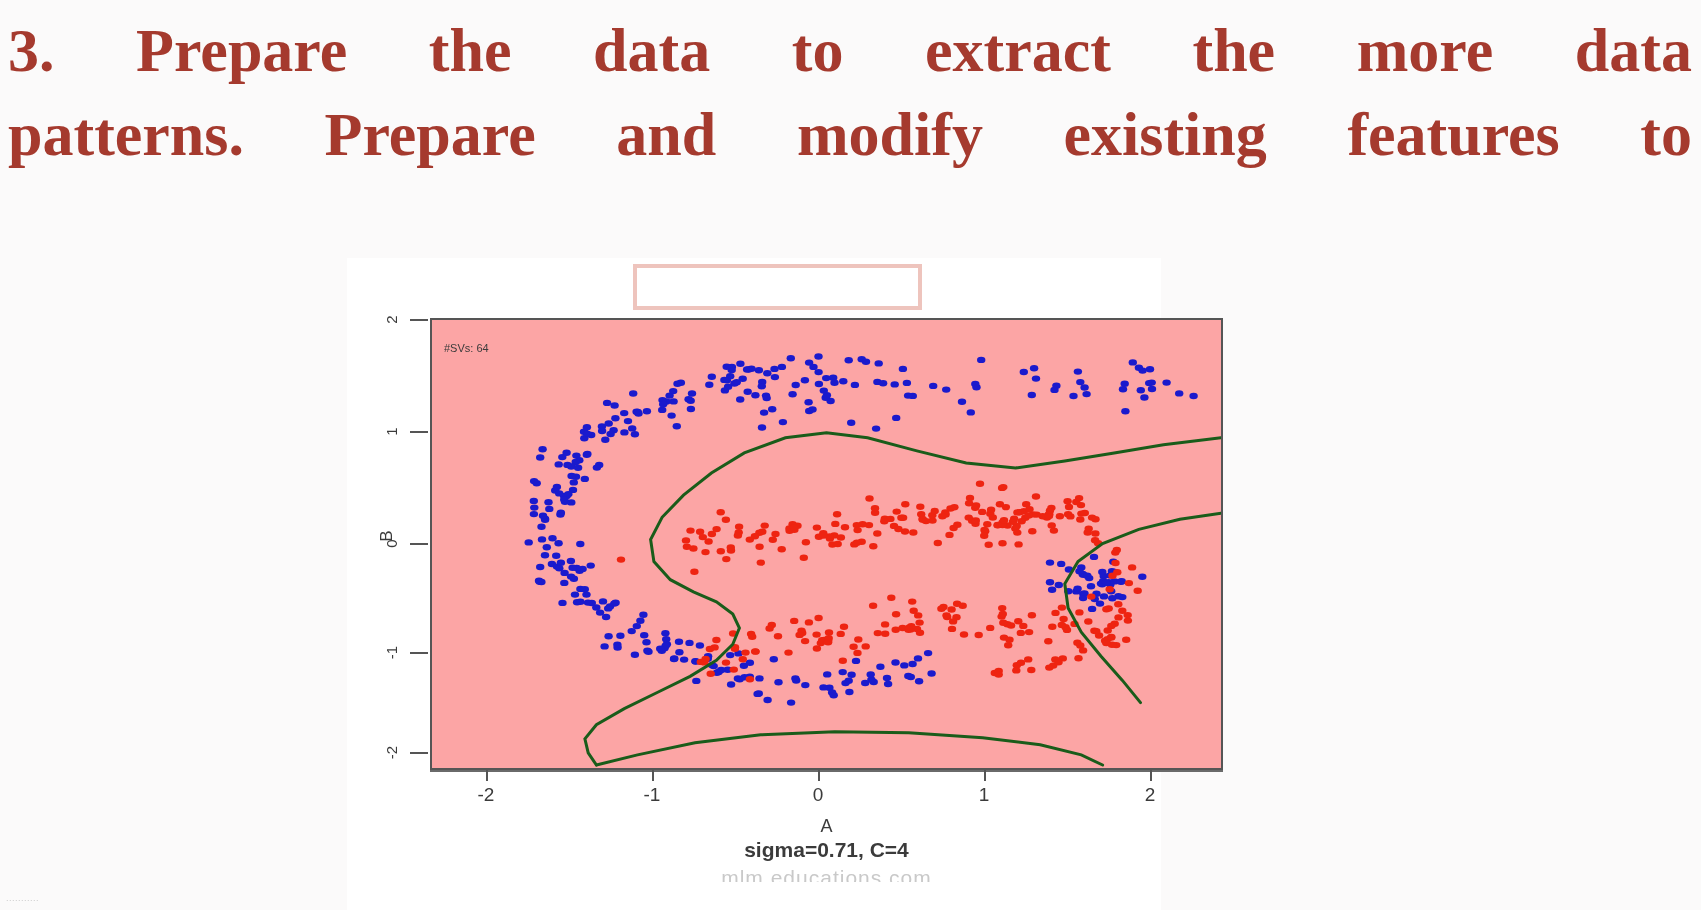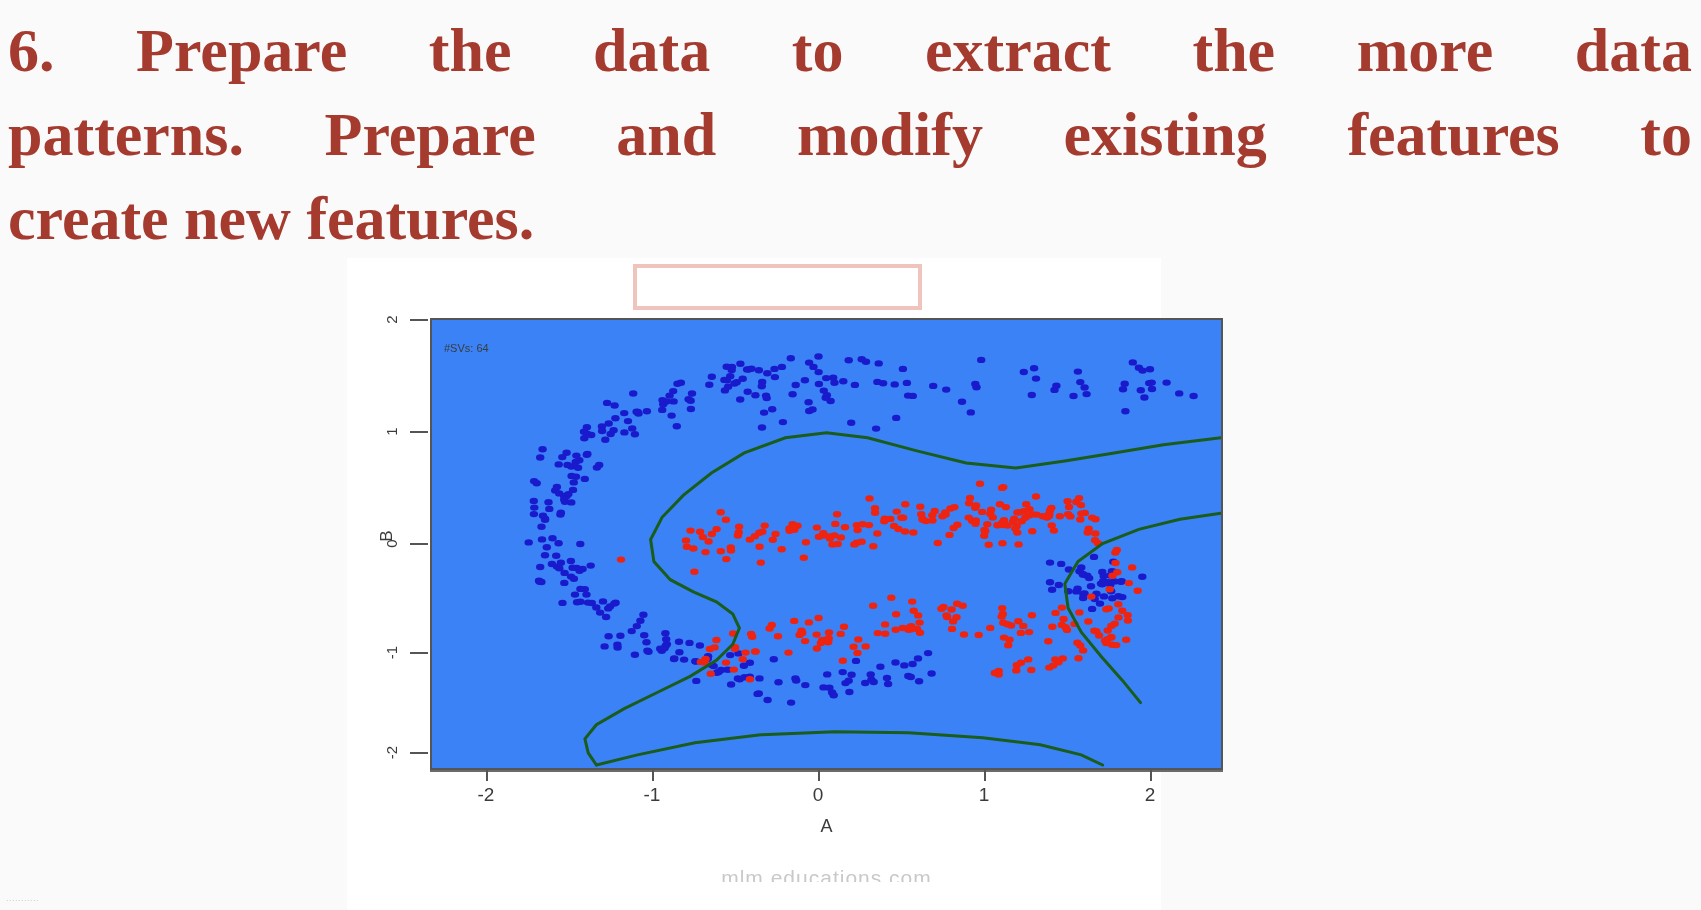--- a/index.html
+++ b/index.html
@@ -75,21 +75,21 @@
     height: 600px;
   }
   .plot-frame {
     position: absolute;
     left: 50px;
     top: 18px;
     width: 793px;
     height: 452px;
     border: 2px solid #555555;
     box-sizing: border-box;
-    background: #3b82f6;
+    background: #fca5a5;
     overflow: hidden;
   }
   .svs-label {
     position: absolute;
     left: 12px;
     top: 22px;
     font-family: "Liberation Sans", sans-serif;
     font-size: 11px;
     color: #3b3b3b;
     white-space: nowrap;
@@ -195,23 +195,22 @@
     letter-spacing: .5px;
   }
   svg.scatter { display:block; }
 </style>
 </head>
 <body>
 
 <div class="slide">
 
   <div class="title-block">
-    <span class="title-line justified">6. Prepare the data to extract the more data</span>
+    <span class="title-line justified">3. Prepare the data to extract the more data</span>
     <span class="title-line justified">patterns. Prepare and modify existing features to</span>
-    <span class="title-line left">create new features.</span>
   </div>
 
   <div class="figure-card"></div>
 
   <div class="highlight-box"></div>
 
   <div class="rplot">
 
     <div class="yaxis-title">B</div>
 
@@ -916,18 +915,19 @@
     <div class="xtick" style="left:272px;"></div>
     <div class="xtick-label" style="left:272px;">-1</div>
     <div class="xtick" style="left:438px;"></div>
     <div class="xtick-label" style="left:438px;">0</div>
     <div class="xtick" style="left:604px;"></div>
     <div class="xtick-label" style="left:604px;">1</div>
     <div class="xtick" style="left:770px;"></div>
     <div class="xtick-label" style="left:770px;">2</div>
 
     <div class="xaxis-title">A</div>
+    <div class="plot-subtitle">sigma=0.71, C=4</div>
     <div class="watermark">mlm educations.com</div>
   </div>
 
   <div class="corner-note">...........</div>
 
 </div>
 
 </body></html>

